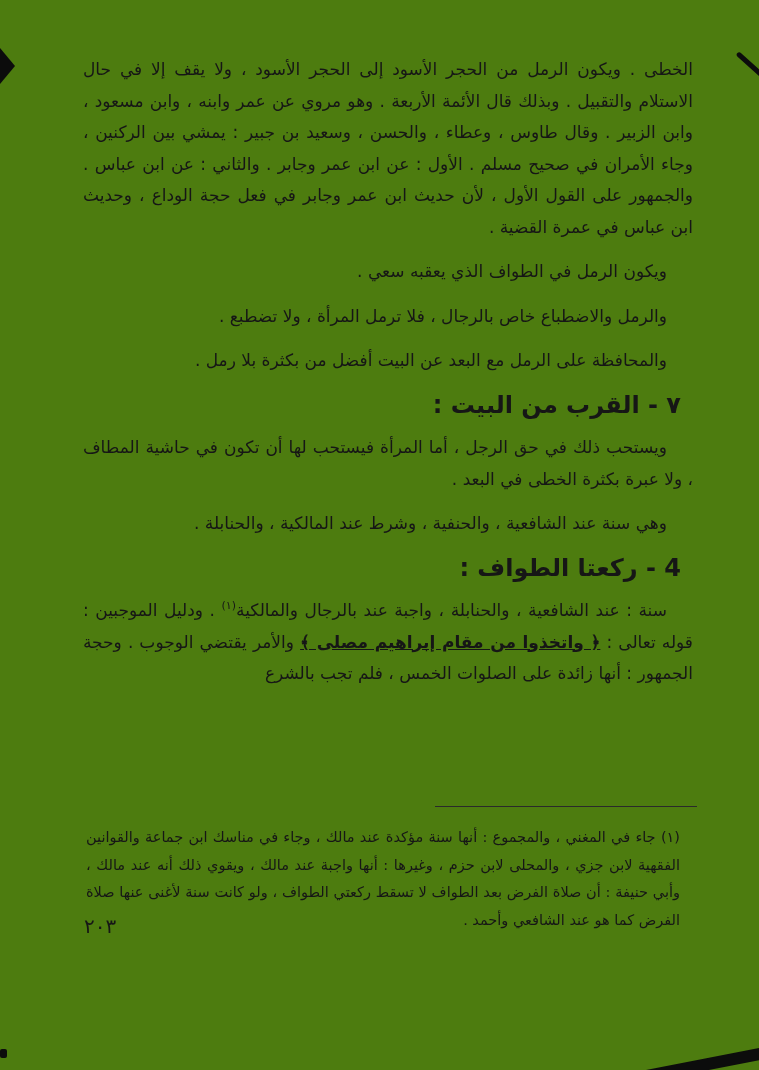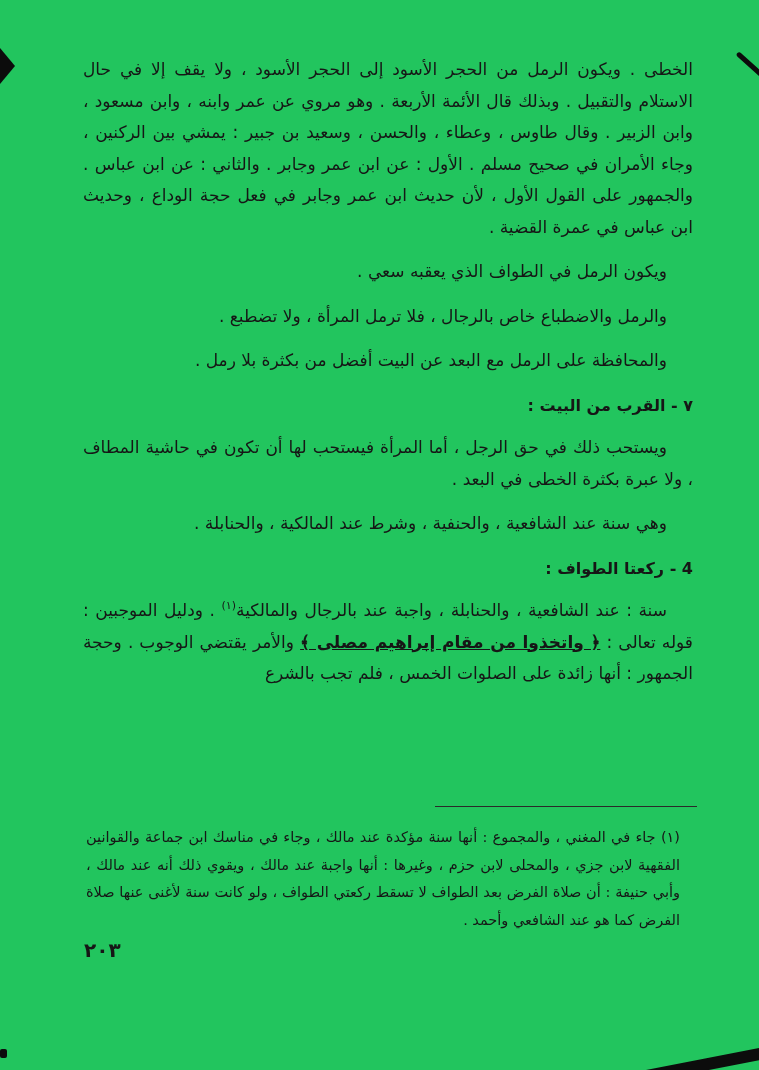--- a/index.html
+++ b/index.html
@@ -5,39 +5,39 @@
   * { box-sizing: border-box; }
   html, body { margin: 0; padding: 0; }
   body {
     width: 759px; height: 1070px;
     background: #f4f3f0;
     font-family: "DejaVu Sans", sans-serif;
   }
   .page {
     position: relative;
     width: 759px; height: 1070px;
-    background: #22c55e;
+    background: #4d7c0f;
     color: #161616;
     direction: rtl;
     overflow: hidden;
   }
   .content {
     position: absolute;
     top: 54px; right: 66px;
     width: 610px;
     font-size: 17px;
     line-height: 31.5px;
     text-align: justify;
   }
   .content p { margin: 0 0 13px 0; }
   .content p.indent { text-indent: 26px; }
   .heading {
     font-weight: bold;
-    font-size: 16px;
-    margin: 11px 0 11px 0;
+    font-size: 24px;
+    margin: 11px 12px 11px 0;
     text-align: right;
   }
   .quran { font-weight: bold; text-decoration: underline; }
   sup.fn-marker {
     font-size: 11px;
     line-height: 0;
     vertical-align: super;
   }
   .footnote-area {
     position: absolute;
@@ -52,25 +52,24 @@
   }
   .fn-text {
     margin: 17px;
     font-size: 14.5px;
     line-height: 27.5px;
     text-align: justify;
   }
   .fn-lead { white-space: nowrap; }
   .page-number {
     position: absolute;
-    left: 84px; top: 938px;
+    left: 84px; top: 914px;
     font-size: 20px;
     letter-spacing: 2px;
     direction: rtl;
-    font-weight: bold;
   }
   
   .artifact { position: absolute; background: #0c0c0c; }
   .artifact.tl {
     left: 0; top: 48px; width: 15px; height: 36px;
     clip-path: polygon(0 0, 100% 50%, 0 100%);
   }
   .artifact.tr {
     right: -8px; top: 62px; width: 34px; height: 5px;
     transform: rotate(42deg); border-radius: 3px;

